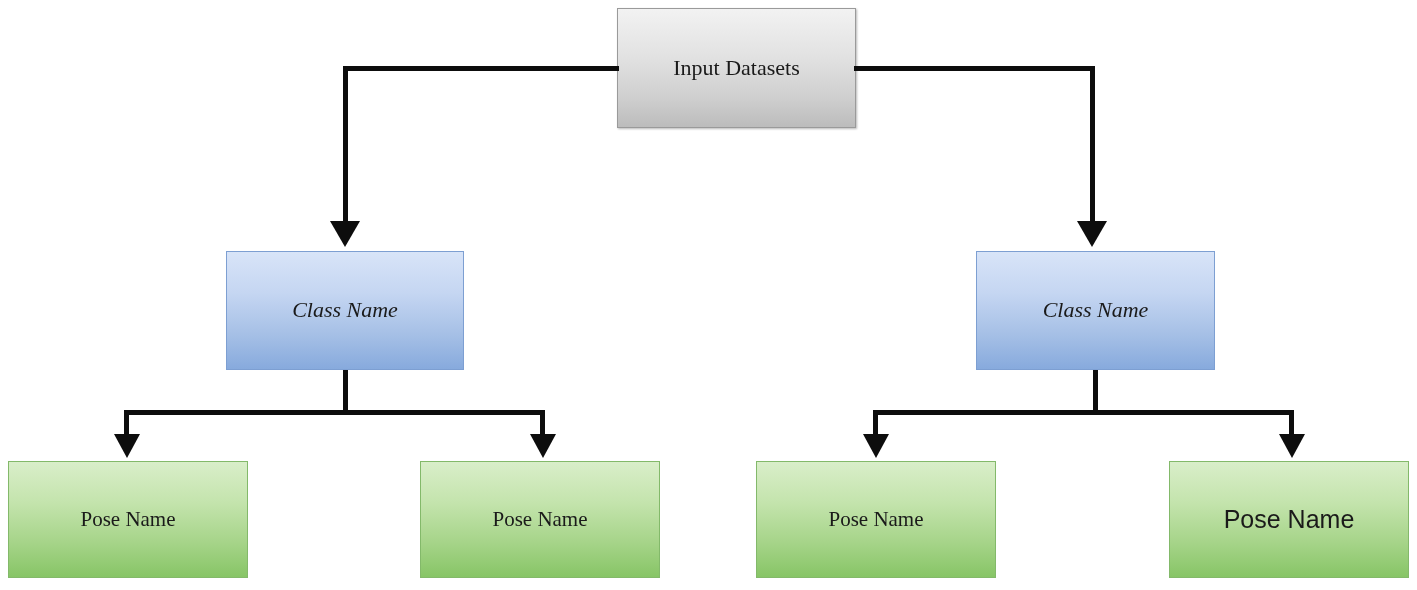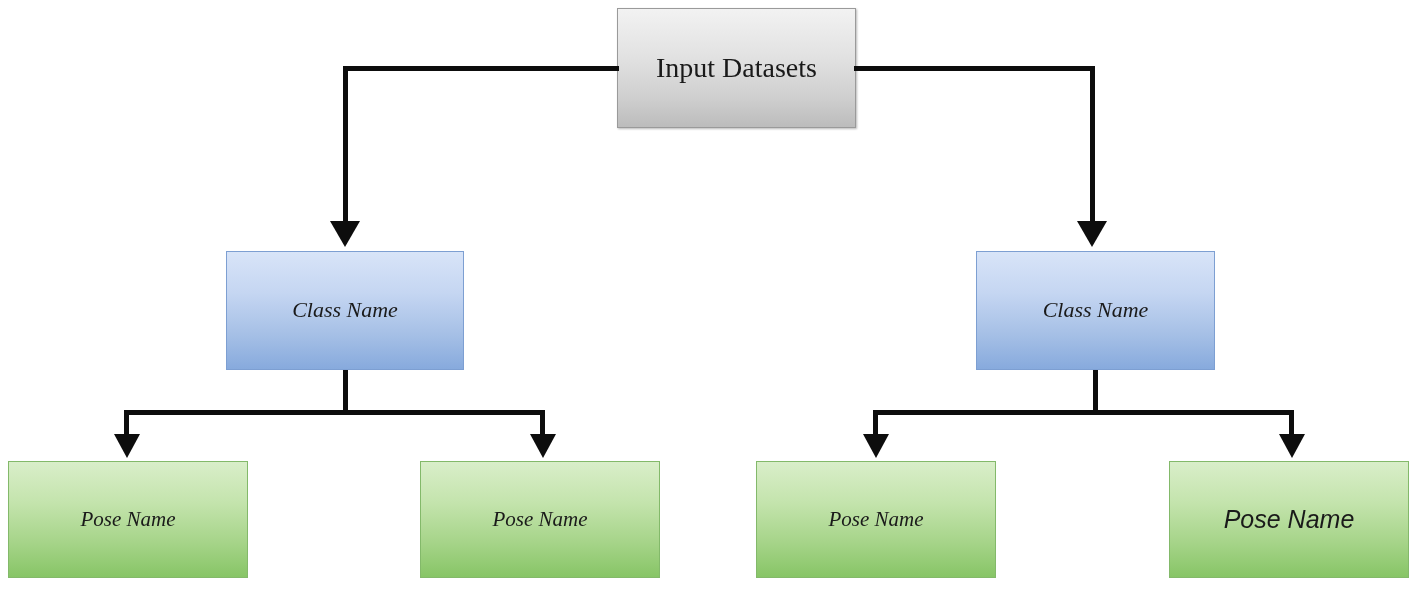--- a/index.html
+++ b/index.html
@@ -26,35 +26,34 @@
     text-align: center;
     color: #1a1a1a;
     line-height: 1.1;
     user-select: none;
   }
 
   .node-root {
     background: linear-gradient(to bottom, #f2f2f2 0%, #e2e2e2 40%, #cfcfcf 75%, #bcbcbc 100%);
     border: 1px solid #9a9a9a;
     box-shadow: 1px 1px 2px rgba(0,0,0,0.28);
-    font-size: 28px;
+    font-size: 22px;
   }
 
   .node-class {
     background: linear-gradient(to bottom, #d8e4f8 0%, #c5d6f2 35%, #a6c0e6 70%, #87aadd 100%);
     border: 1px solid #7d9fd2;
     font-size: 22px;
     font-style: italic;
   }
 
   .node-pose {
     background: linear-gradient(to bottom, #d9eec9 0%, #c4e4ad 35%, #a6d489 70%, #87c566 100%);
     border: 1px solid #83b96a;
     font-size: 21px;
-    font-style: italic;
   }
 
   .node-pose.sans {
     font-family: "Liberation Sans", "DejaVu Sans", sans-serif;
     font-size: 25px;
   }
 
   
   .conn-h {
     position: absolute;

